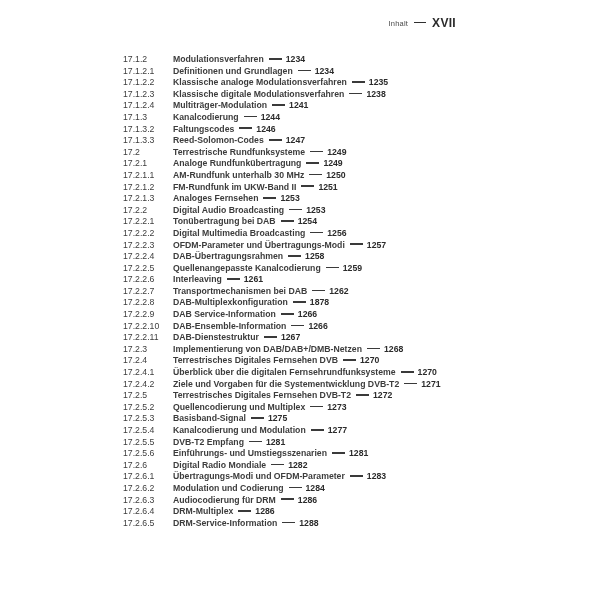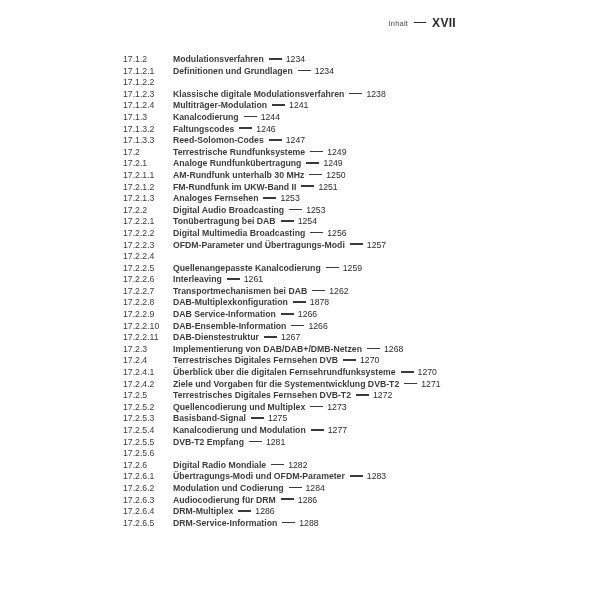--- a/index.html
+++ b/index.html
@@ -71,21 +71,21 @@
     color: #3c3c3c;
   }
   .entry {
     display: inline;
   }
   .entry .title {
     color: #3c3c3c;
     font-weight: bold;
   }
   .entry .page {
-    font-weight: 400;
+    font-weight: 700;
     color: #2b2b2b;
   }
 </style>
 </head>
 <body>
 
 <div class="sheet">
 
   <div class="running-head">
     <span class="rh-label">Inhalt</span>
@@ -99,20 +99,21 @@
     <span class="entry"><span class="title">Modulationsverfahren</span><span class="dash"></span><span class="page">1234</span></span>
   </div>
 
   <div class="row">
     <span class="num">17.1.2.1</span>
     <span class="entry"><span class="title">Definitionen und Grundlagen</span><span class="dash"></span><span class="page">1234</span></span>
   </div>
 
   <div class="row">
     <span class="num">17.1.2.2</span>
+    <span class="entry"><span class="title">Klassische analoge Modulationsverfahren</span><span class="dash"></span><span class="page">1235</span></span>
   </div>
 
   <div class="row">
     <span class="num">17.1.2.3</span>
     <span class="entry"><span class="title">Klassische digitale Modulationsverfahren</span><span class="dash"></span><span class="page">1238</span></span>
   </div>
 
   <div class="row">
     <span class="num">17.1.2.4</span>
     <span class="entry"><span class="title">Multiträger-Modulation</span><span class="dash"></span><span class="page">1241</span></span>
@@ -174,20 +175,21 @@
     <span class="entry"><span class="title">Digital Multimedia Broadcasting</span><span class="dash"></span><span class="page">1256</span></span>
   </div>
 
   <div class="row">
     <span class="num">17.2.2.3</span>
     <span class="entry"><span class="title">OFDM-Parameter und Übertragungs-Modi</span><span class="dash"></span><span class="page">1257</span></span>
   </div>
 
   <div class="row">
     <span class="num">17.2.2.4</span>
+    <span class="entry"><span class="title">DAB-Übertragungsrahmen</span><span class="dash"></span><span class="page">1258</span></span>
   </div>
 
   <div class="row">
     <span class="num">17.2.2.5</span>
     <span class="entry"><span class="title">Quellenangepasste Kanalcodierung</span><span class="dash"></span><span class="page">1259</span></span>
   </div>
 
   <div class="row">
     <span class="num">17.2.2.6</span>
     <span class="entry"><span class="title">Interleaving</span><span class="dash"></span><span class="page">1261</span></span>
@@ -259,20 +261,21 @@
     <span class="entry"><span class="title">Kanalcodierung und Modulation</span><span class="dash"></span><span class="page">1277</span></span>
   </div>
 
   <div class="row">
     <span class="num">17.2.5.5</span>
     <span class="entry"><span class="title">DVB-T2 Empfang</span><span class="dash"></span><span class="page">1281</span></span>
   </div>
 
   <div class="row">
     <span class="num">17.2.5.6</span>
+    <span class="entry"><span class="title">Einführungs- und Umstiegsszenarien</span><span class="dash"></span><span class="page">1281</span></span>
   </div>
 
   <div class="row">
     <span class="num">17.2.6</span>
     <span class="entry"><span class="title">Digital Radio Mondiale</span><span class="dash"></span><span class="page">1282</span></span>
   </div>
 
   <div class="row">
     <span class="num">17.2.6.1</span>
     <span class="entry"><span class="title">Übertragungs-Modi und OFDM-Parameter</span><span class="dash"></span><span class="page">1283</span></span>

